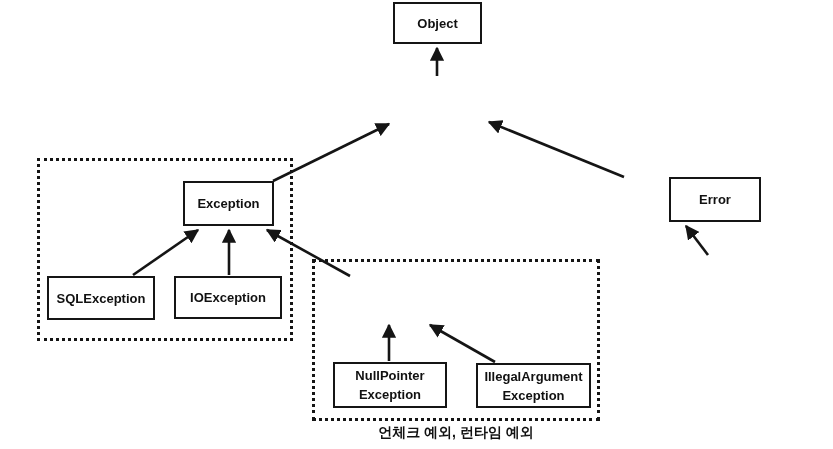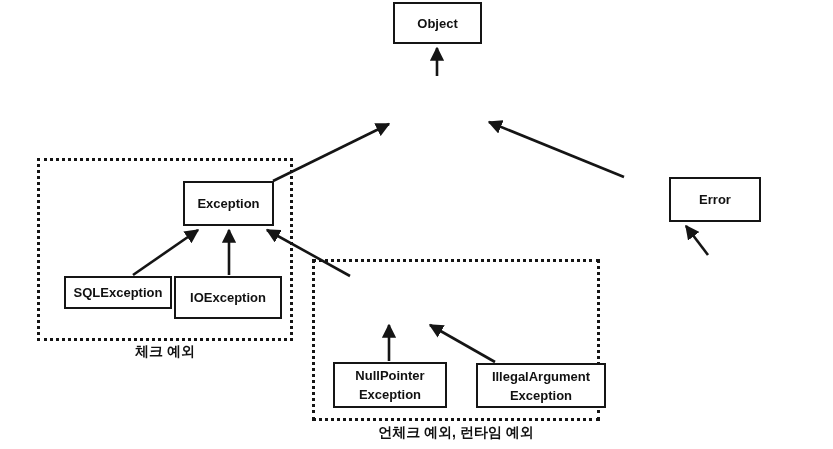--- a/index.html
+++ b/index.html
@@ -51,39 +51,38 @@
     stroke: #151515;
     stroke-width: 2.6;
   }
 </style>
 </head>
 <body>
 
 <div class="canvas">
 
   <div class="group" style="left:37px; top:158px; width:256px; height:183px;"></div>
-  <div class="group-label" style="left:37px; top:343px; width:256px;">체크 예외</div>
 
   <div class="group" style="left:312px; top:259px; width:288px; height:162px;"></div>
   <div class="group-label" style="left:312px; top:424px; width:288px;">언체크 예외, 런타임 예외</div>
 
   <div class="node" style="left:393px; top:2px; width:89px; height:42px;">Object</div>
 
 
   <div class="node" style="left:183px; top:181px; width:91px; height:45px;">Exception</div>
 
-  <div class="node" style="left:64px; top:276px; width:108px; height:33px;">SQLException</div>
+  <div class="node" style="left:47px; top:276px; width:108px; height:44px;">SQLException</div>
 
   <div class="node" style="left:174px; top:276px; width:108px; height:43px;">IOException</div>
 
 
   <div class="node" style="left:333px; top:362px; width:114px; height:46px;">NullPointer
 Exception</div>
 
-  <div class="node" style="left:476px; top:363px; width:130px; height:45px;">IllegalArgument
+  <div class="node" style="left:476px; top:363px; width:115px; height:45px;">IllegalArgument
 Exception</div>
 
   <div class="node" style="left:622px; top:177px; width:92px; height:45px;margin-left:47px;">Error</div>
 
 
   <svg class="edges" viewBox="0 0 833 449" xmlns="http://www.w3.org/2000/svg">
     <defs>
       <marker id="arrow" viewBox="0 0 10 10" refX="9" refY="5" markerWidth="5.5" markerHeight="5.5" orient="auto-start-reverse">
         <path d="M0,0 L10,5 L0,10 z" fill="#151515"></path>
       </marker>

